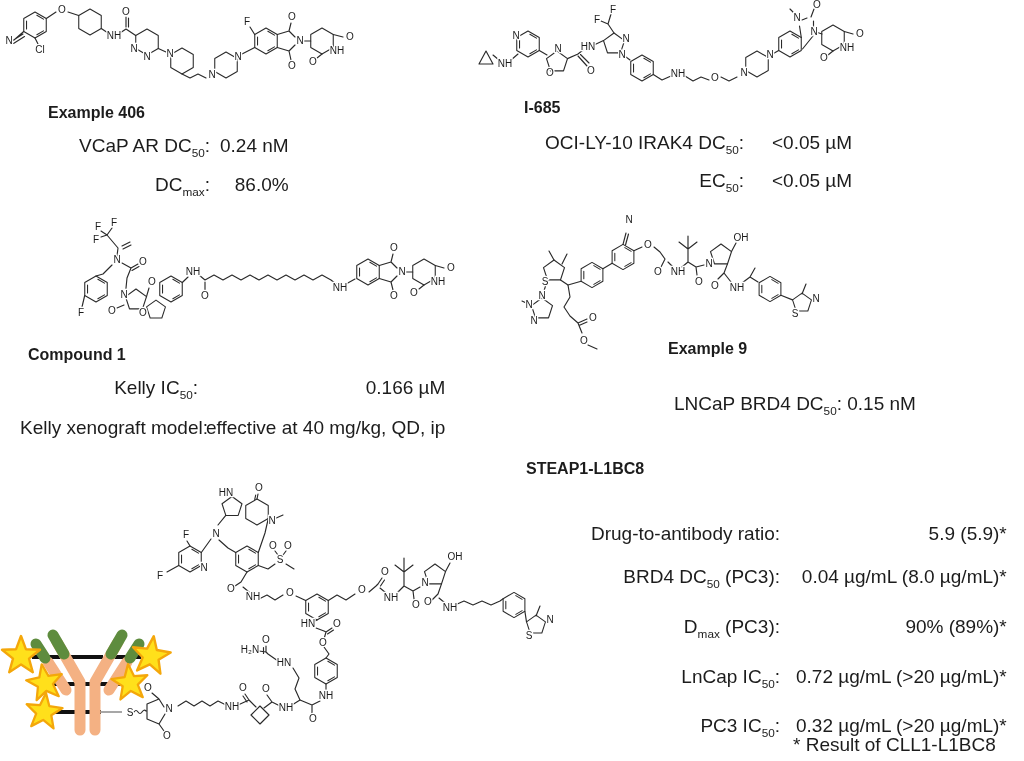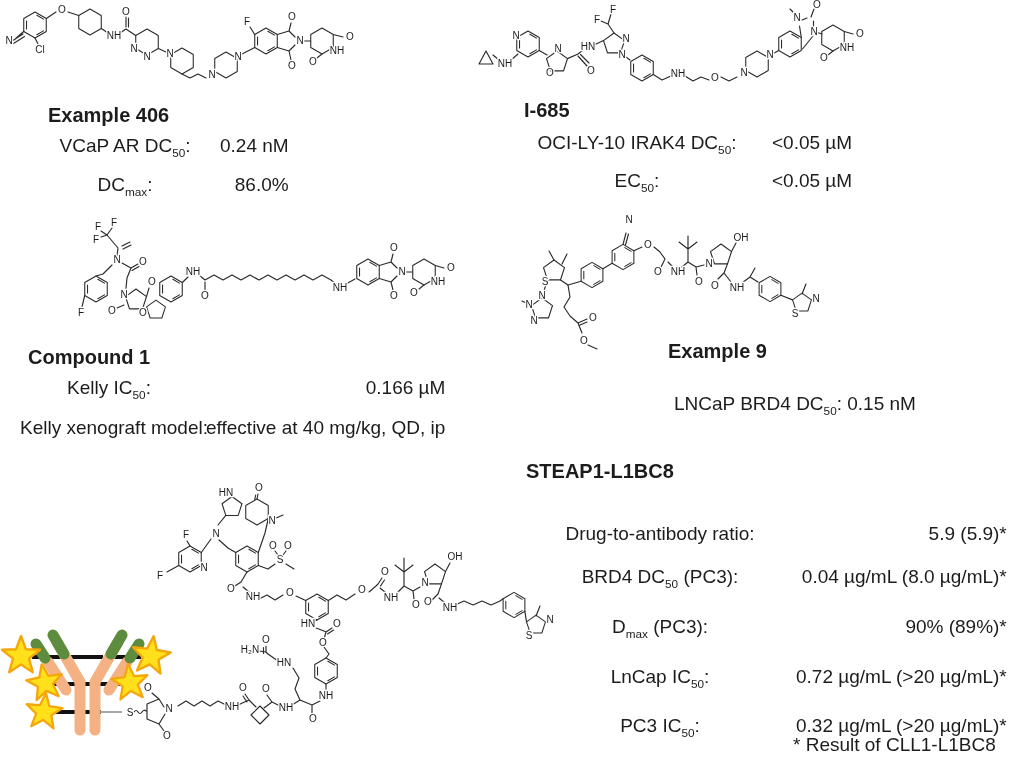--- a/index.html
+++ b/index.html
@@ -1,20 +1,20 @@
 <!DOCTYPE html>
 <html><head>
 <meta charset="utf-8">
 <style>
   html,body{margin:0;padding:0;background:#ffffff;}
   .canvas{position:relative;width:1024px;height:761px;background:#ffffff;overflow:hidden;
           font-family:"Liberation Sans",sans-serif;color:#1c1c1c;}
-  .cname{position:absolute;font-weight:bold;font-size:20px;line-height:1.1;white-space:nowrap;}
+  .cname{position:absolute;font-weight:bold;font-size:16px;line-height:1.1;white-space:nowrap;}
   .rows{position:absolute;display:grid;font-size:19px;line-height:24px;}
-  .lab{text-align:center;white-space:nowrap;}
+  .lab{text-align:right;white-space:nowrap;}
   .val{text-align:right;white-space:nowrap;}
   .inline-row{position:absolute;font-size:19px;line-height:24px;white-space:nowrap;margin-top:15px;}
   .footnote{position:absolute;font-size:19px;line-height:24px;white-space:nowrap;}
   sub{font-size:0.62em;}
   svg.mol{position:absolute;overflow:visible;}
   svg.mol path, svg.mol use, svg.mol line, svg.mol polyline{stroke:#2a2a2a;stroke-width:1.15;fill:none;stroke-linecap:round;stroke-linejoin:round;}
   svg.mol text{font-family:"Liberation Sans",sans-serif;font-size:10px;fill:#1c1c1c;text-anchor:middle;
                stroke:#ffffff;stroke-width:2.6px;paint-order:stroke fill;font-weight:normal;}
   svg.ab{position:absolute;overflow:visible;}
 </style>

